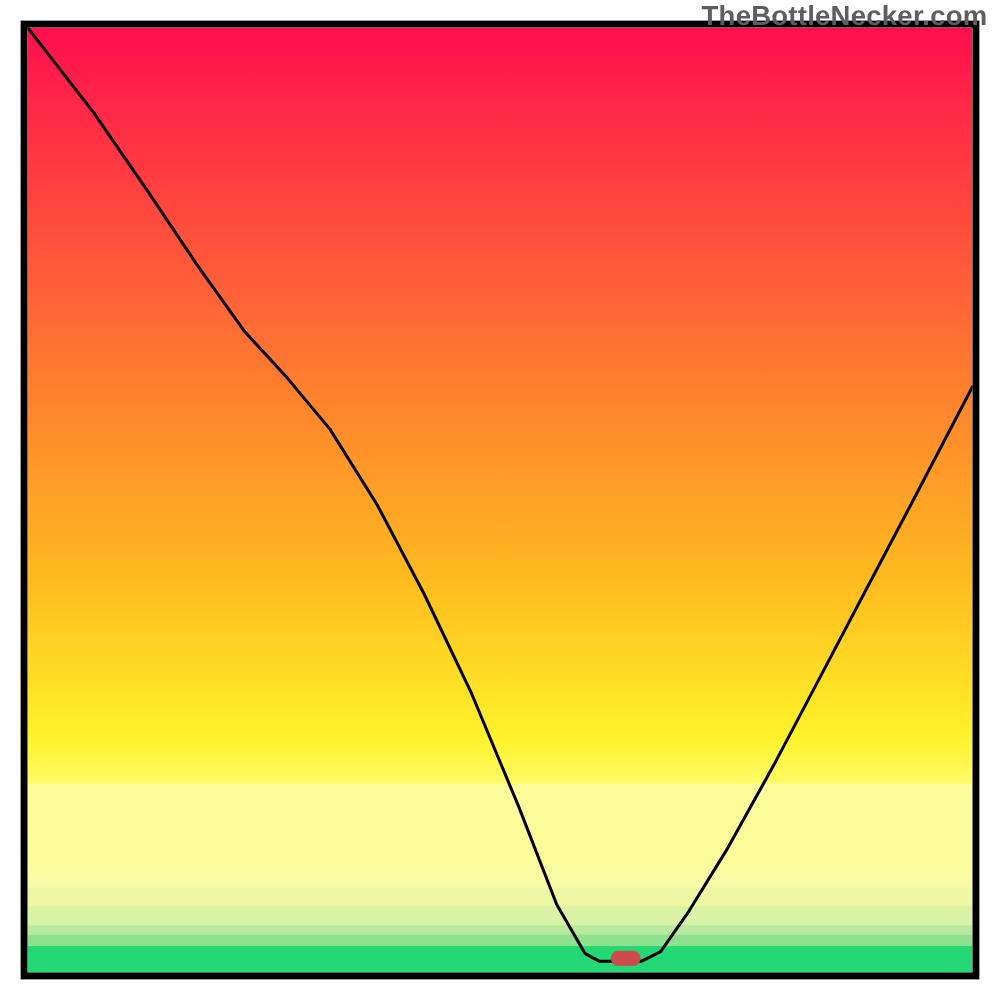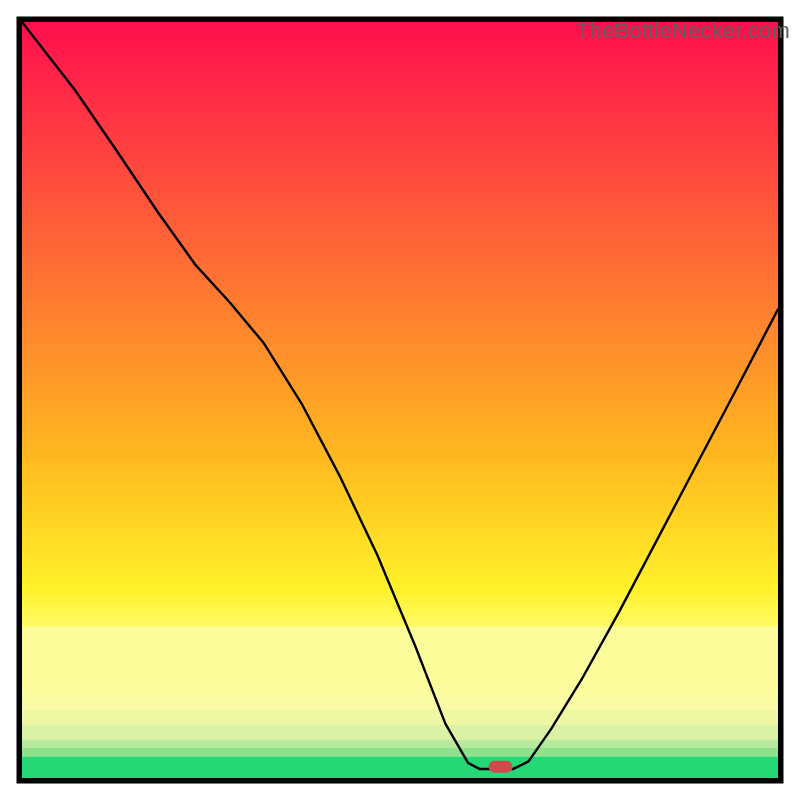--- a/index.html
+++ b/index.html
@@ -16,25 +16,25 @@
     width: 800px;
     height: 800px;
   }
   svg.chart {
     display: block;
     width: 800px;
     height: 800px;
   }
   .watermark {
     position: absolute;
-    top: 18px;
+    top: 0;
     right: 10px;
     color: #5e5e5e;
     font-size: 22px;
-    font-weight: 400;
+    font-weight: 700;
     letter-spacing: 0.2px;
     user-select: none;
   }
 </style>
 </head>
 <body>
 
 <div class="chart-wrap">
   <div class="watermark">TheBottleNecker.com</div>
 

